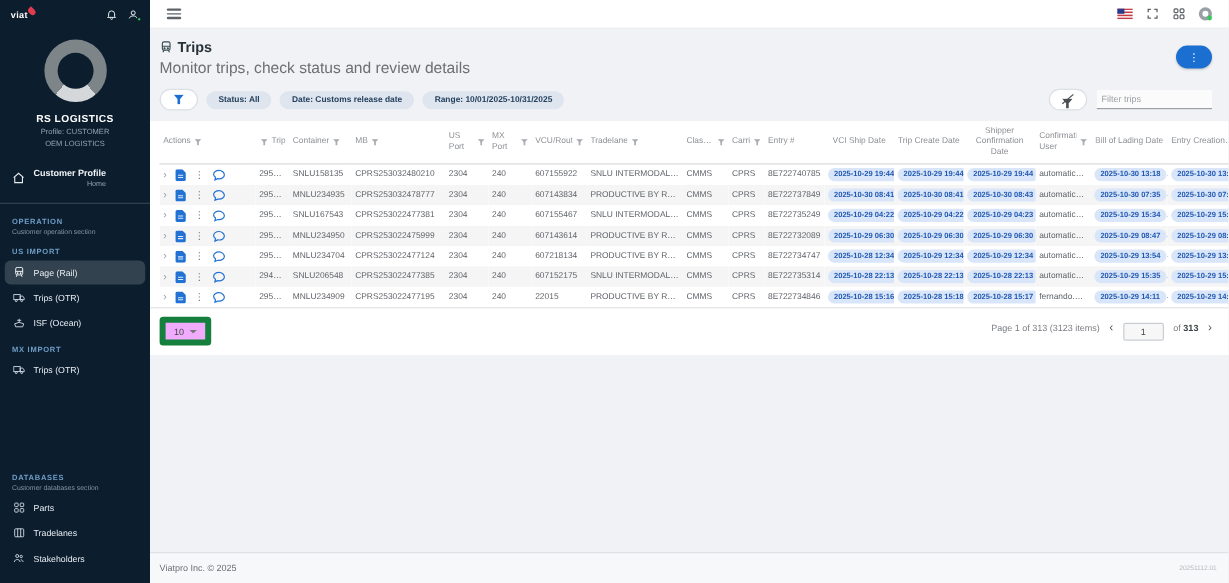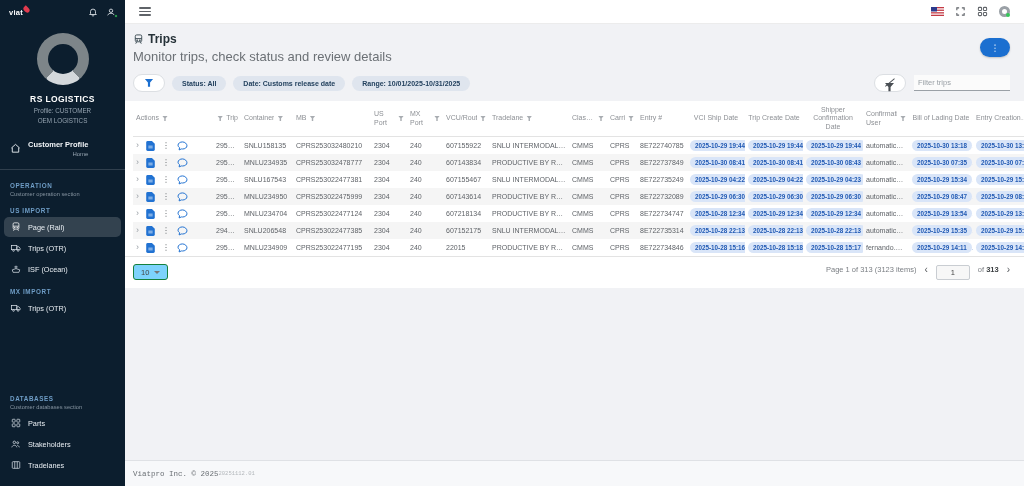--- a/index.html
+++ b/index.html
@@ -92,31 +92,31 @@
   tbody tr:nth-child(even) { background:#f5f5f5; }
   .badge { background:#d9e5f8; color:#2059b3; font-size:6.3px; font-weight:bold; padding:1.5px 5px;
            border-radius:8px; display:inline-block; line-height:1.25; }
   .actions-cell { display:flex; align-items:center; gap:7px; }
   .row-chevron { color:#9aa0a6; font-size:9px; line-height:1; cursor:pointer; }
   .kebab-dots { color:#5f6368; font-size:8px; line-height:1; cursor:pointer; letter-spacing:0; }
   .act-ico { display:inline-flex; cursor:pointer; }
 
   
   .pagination { display:flex; align-items:center; padding:7px 14px 8px 8px; border-top:1px solid #e3e3e3; background:#fff; }
-  .page-size { display:flex; align-items:center; gap:5px; border:1px solid #15803d; border-radius:3px;
-               padding:2.5px 7px; font-size:7.5px; color:#444; cursor:pointer; background:#7dd3fc; }
+  .page-size { display:flex; align-items:center; gap:5px; border:5px solid #15803d; border-radius:3px;
+               padding:2.5px 7px; font-size:7.5px; color:#444; cursor:pointer; background:#f0abfc; }
   .caret { width:0; height:0; border-left:3px solid transparent; border-right:3px solid transparent; border-top:3.5px solid #777; }
   .pager { margin-left:auto; display:flex; gap:8px; font-size:7.5px; color:#7a7e83; }
   .pg-chev { font-size:10px; color:#55585c; cursor:pointer; line-height:1; }
   .pg-input { width:34px; height:15px; border:1px solid #c9cdd2; background:#f7f7f7; text-align:center;
               font-size:7.5px; color:#444; border-radius:2px; outline:none; }
   .pg-total b { color:#3c4043; }
   .spacer { flex:1; background:#f1f2f5; }
   .footer { height:26px; min-height:26px; background:#f7f8fa; border-top:1px solid #dfe1e5;
-            display:flex; align-items:center; padding:0 10px 0 8px;font-family:Liberation Mono, monospace; }
+            display:flex; align-items:center; justify-content:space-between; padding:0 10px 0 8px; }
   .footer-text { font-size:7.5px; color:#6b7075; }
   .footer-version { font-size:5.5px; color:#b4b8bc; }
 </style>
 </head>
 <body>
 
 <div class="app">
 
   <aside class="sidebar">
     <div class="side-top">
@@ -223,36 +223,36 @@
                 <rect x="14" y="3" width="7" height="7" rx="1.5"></rect>
                 <rect x="3" y="14" width="7" height="7" rx="1.5"></rect>
                 <rect x="14" y="14" width="7" height="7" rx="1.5"></rect>
               </svg>
             </span>
             <span>Parts</span>
           </div>
           <div class="nav-item">
             <span style="display: inline-flex;">
               <svg viewBox="0 0 24 24" fill="none" stroke="#d6dee6" stroke-width="1.8">
+                <rect x="3" y="4" width="18" height="16" rx="2"></rect>
+                <path d="M9 4v16M15 4v16"></path>
+              </svg>
+            </span>
+            <span>Tradelanes</span>
+          </div>
+          <div class="nav-item">
+            <span style="display: inline-flex;">
+              <svg viewBox="0 0 24 24" fill="none" stroke="#d6dee6" stroke-width="1.8">
                 <circle cx="8" cy="8" r="3"></circle>
                 <circle cx="16" cy="9" r="2.4"></circle>
                 <path d="M2 20c1-3.5 3.4-5 6-5s5 1.5 6 5"></path>
                 <path d="M15 15.5c2.3.2 4.2 1.6 5 4.5"></path>
               </svg>
             </span>
             <span>Stakeholders</span>
-          </div>
-          <div class="nav-item">
-            <span style="display: inline-flex;">
-              <svg viewBox="0 0 24 24" fill="none" stroke="#d6dee6" stroke-width="1.8">
-                <rect x="3" y="4" width="18" height="16" rx="2"></rect>
-                <path d="M9 4v16M15 4v16"></path>
-              </svg>
-            </span>
-            <span>Tradelanes</span>
           </div>
         </div>
       </nav>
   </aside>
 
   <div class="main">
     <header class="topbar">
       <div class="hamburger">
           <span></span>
           <span></span>

